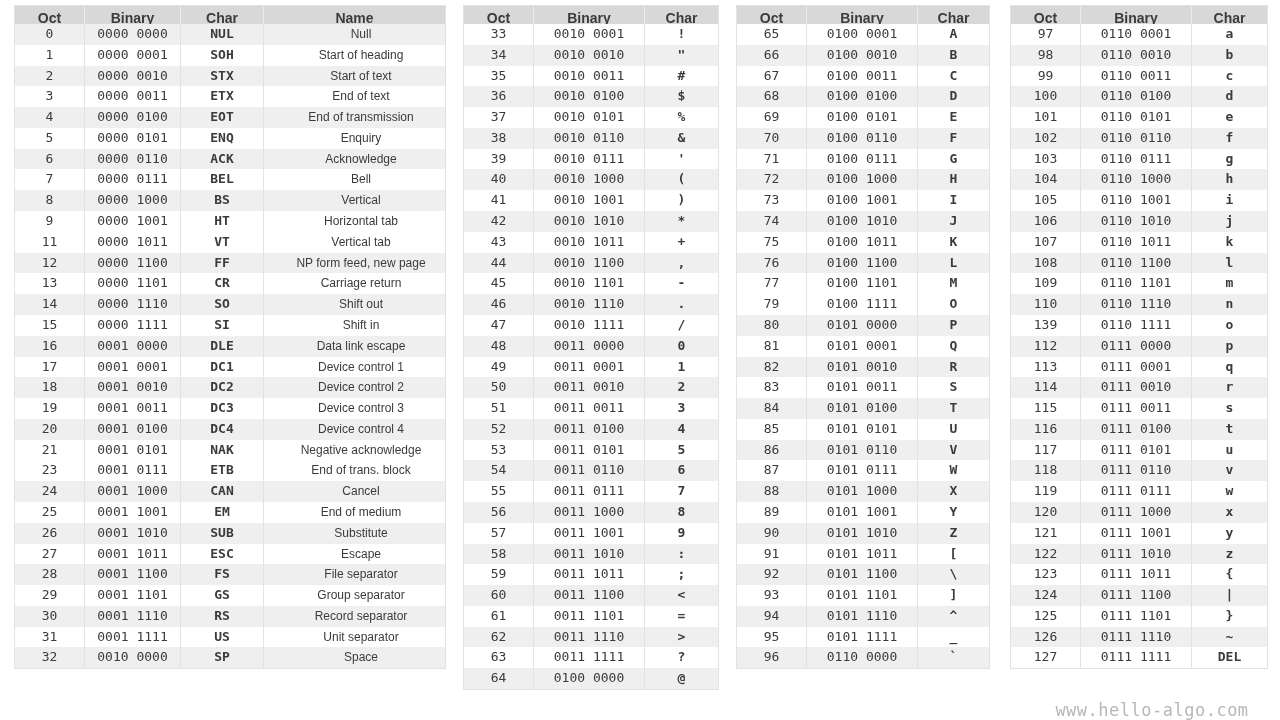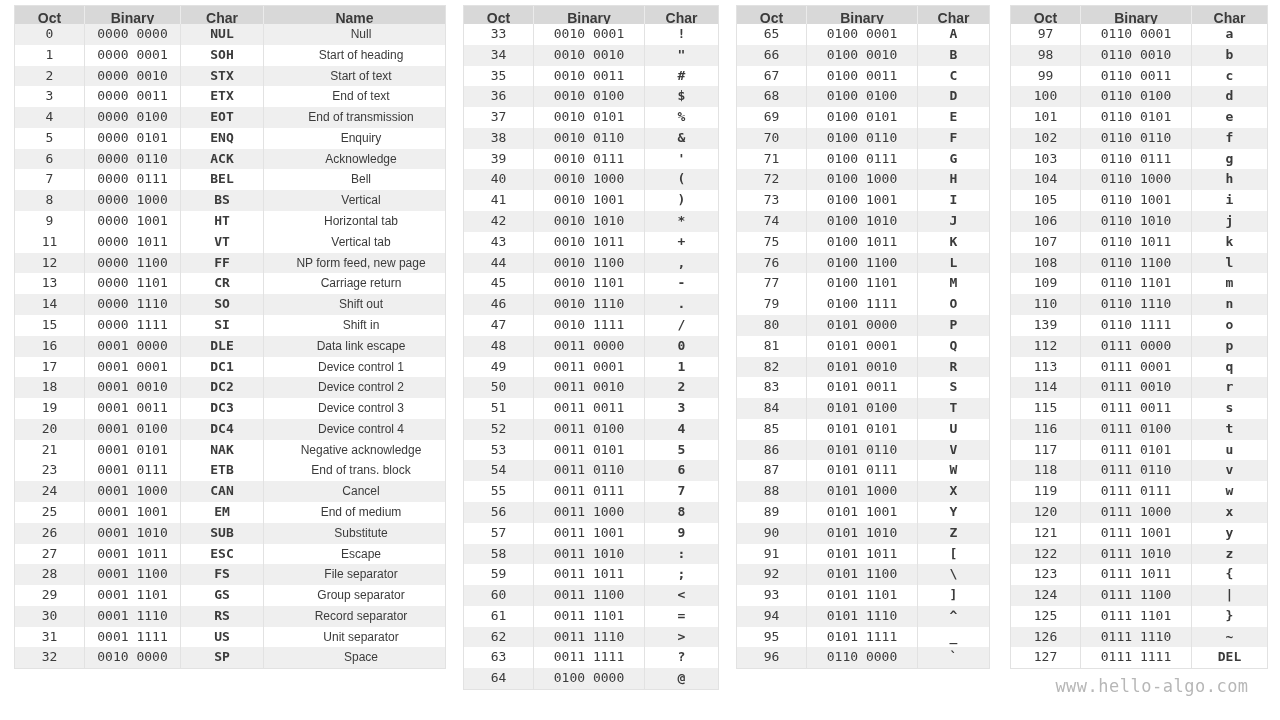--- a/index.html
+++ b/index.html
@@ -40,21 +40,21 @@
   .thead .cell {
     font-family: "Liberation Sans", sans-serif;
     font-weight: bold; font-size: 14px; line-height: 24px;
     text-align: center;
     border-right: 1px solid #ebebeb;
   }
   .thead .cell:last-child { border-right: none; }
   .thead .cell.c-name { text-align: center; padding-left: 0; }
 
   .watermark {
-    position: absolute; left: 1024px; top: 676px; width: 256px;
+    position: absolute; left: 1024px; top: 700px; width: 256px;
     text-align: center;
     font-family: "DejaVu Sans Mono", monospace;
     font-size: 17px; letter-spacing: 0.5px;
     color: var(--watermark, #b7b7b7);
   }
 </style>
 </head>
 <body>
 
 <div class="page">

